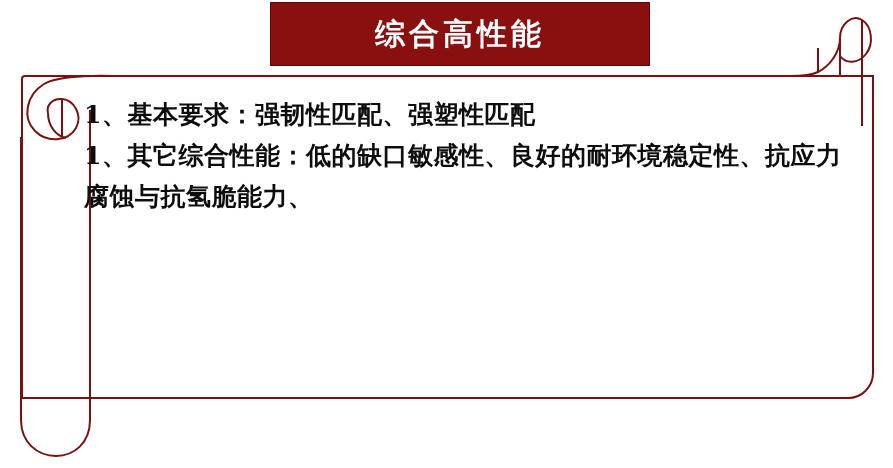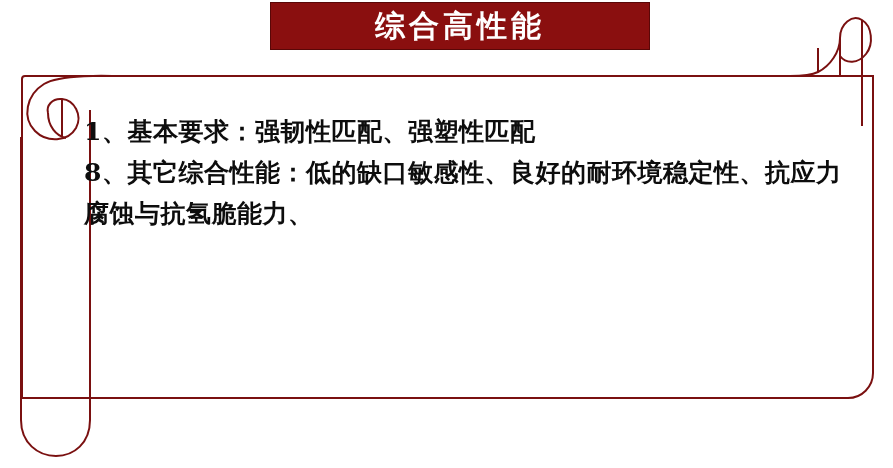--- a/index.html
+++ b/index.html
@@ -19,21 +19,21 @@
     height: 468px;
     background: #ffffff;
   }
 
   
   #title-banner {
     position: absolute;
     left: 270px;
     top: 2px;
     width: 380px;
-    height: 48px;
+    height: 64px;
     background: #8a0f0f;
     border: 1px solid #5a0707;
     box-sizing: border-box;
     display: flex;
     align-items: center;
     justify-content: center;
   }
   #title-text {
     color: #ffffff;
     font-size: 30px;
@@ -66,21 +66,21 @@
     top: 0;
     width: 893px;
     height: 468px;
     pointer-events: none;
   }
 
   
   #body-text {
     position: absolute;
     left: 84px;
-    top: 111px;
+    top: 94px;
     width: 776px;
   }
   .para {
     color: #0d0d0d;
     font-size: 25px;
     font-weight: bold;
     line-height: 41px;
     font-family: "DejaVu Serif", "Liberation Serif", serif;
     letter-spacing: 0.5px;
     margin: 0;
@@ -122,16 +122,16 @@
                C 21 443, 38 456, 56 456
                C 74 456, 90 443, 90 420
                L 90 110"></path>
 
       <path d="M 90 398 L 120 398"></path>
     </g>
   </svg>
 
   <div id="body-text">
     <p class="para">1、基本要求：强韧性匹配、强塑性匹配</p>
-    <p class="para">8、其它综合性能：低的缺口敏感性、良好的耐环境稳定性、抗应力腐蚀与抗氢脆能力、</p>
+    <p class="para">1、其它综合性能：低的缺口敏感性、良好的耐环境稳定性、抗应力腐蚀与抗氢脆能力、</p>
   </div>
 
 </div>
 
 </body></html>

